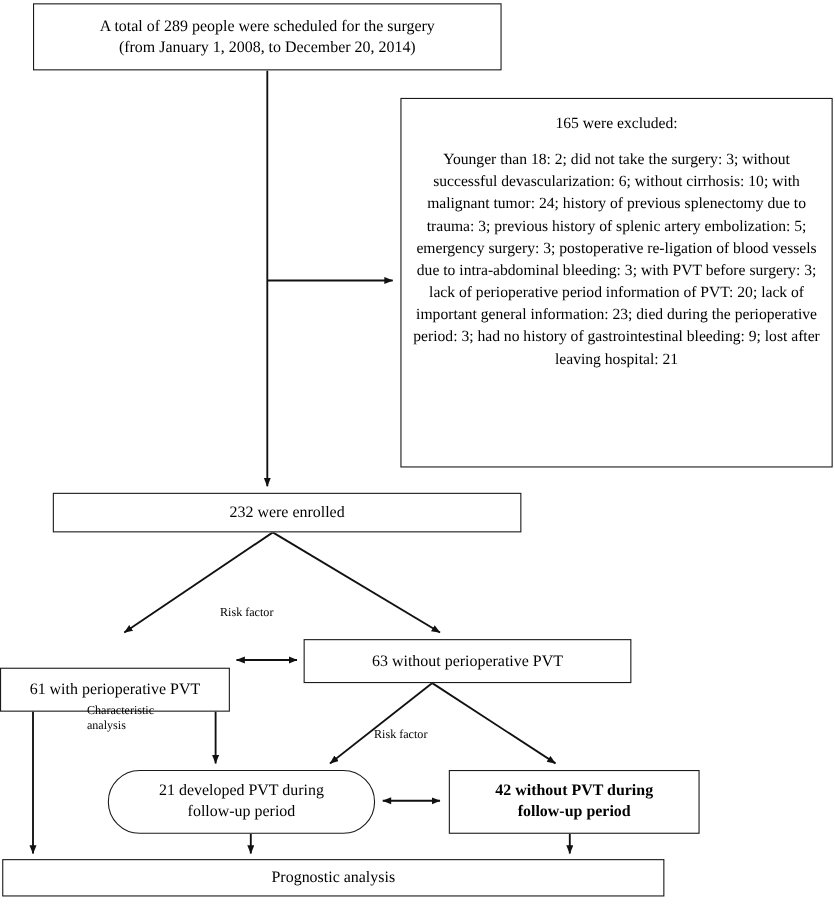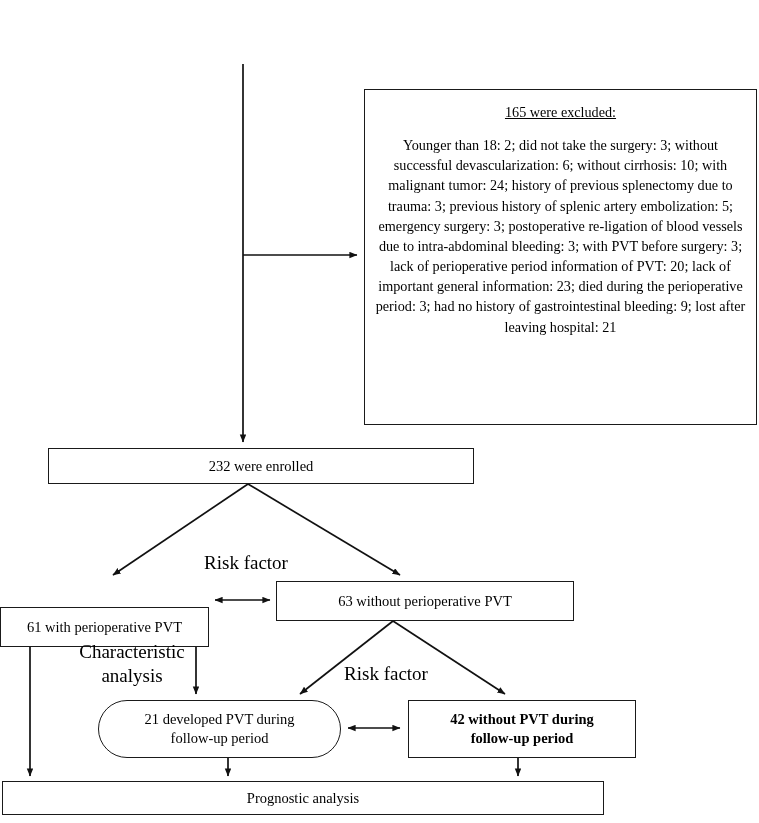--- a/index.html
+++ b/index.html
@@ -49,31 +49,30 @@
   .excl {
     align-items: flex-start;
     padding: 12px 10px 10px 10px;
     line-height: 1.42;
     font-size: 14.2px;
   }
   .excl .hdr {
     display: block;
     text-align: center;
     margin-bottom: 13px;
-    text-decoration: underline;
   }
   .excl .body {
     display: block;
     text-align: center;
   }
   .edge-label {
     position: absolute;
-    font-size: 19px;
+    font-size: 11px;
     line-height: 1.25;
-    text-align: center;
+    text-align: left;
     white-space: pre-line;
     color: #000000;
   }
 </style>
 </head>
 <body>
 
 <div id="canvas">
 
   <svg id="wires" viewBox="0 0 759 823" width="759" height="823" xmlns="http://www.w3.org/2000/svg">
@@ -103,20 +102,26 @@
       <path d="M196,627 L196,694" marker-end="url(#ah)" marker-start="url(#ah-start)"></path>
 
       <path d="M348,728 L400,728" marker-end="url(#ah)" marker-start="url(#ah-start)"></path>
 
       <path d="M30,621 L30,776" marker-end="url(#ah)"></path>
       <path d="M228,758 L228,776" marker-end="url(#ah)"></path>
       <path d="M518,758 L518,776" marker-end="url(#ah)"></path>
     </g>
   </svg>
 
+  <div class="node" style="left:30px; top:3px; width:426px; height:61px;">
+    <span class="lines">
+      <span>A total of 289 people were scheduled for the surgery</span>
+      <span>(from January 1, 2008, to December 20, 2014)</span>
+    </span>
+  </div>
 
   <div class="node excl" style="left:364px; top:89px; width:393px; height:336px;">
     <span class="lines">
       <span class="hdr">165 were excluded:</span>
       <span class="body">Younger than 18: 2; did not take the surgery: 3; without successful devascularization: 6; without cirrhosis: 10; with malignant tumor: 24; history of previous splenectomy due to trauma: 3; previous history of splenic artery embolization: 5; emergency surgery: 3; postoperative re-ligation of blood vessels due to intra-abdominal bleeding: 3; with PVT before surgery: 3;
 lack of perioperative period information of PVT: 20;
 lack of important general information: 23;
 died during the perioperative period: 3;
 had no history of gastrointestinal bleeding: 9;
 lost after leaving hospital: 21</span>

